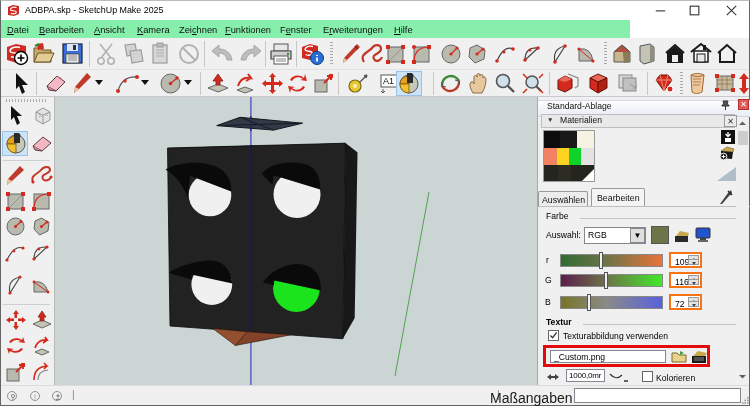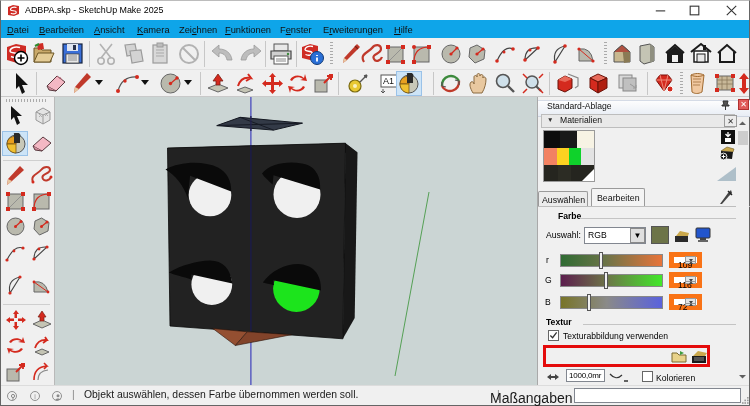--- a/index.html
+++ b/index.html
@@ -5,41 +5,41 @@
 * { margin:0; padding:0; box-sizing:border-box; }
 html,body { width:750px; height:406px; overflow:hidden; }
 body { font-family:"Liberation Sans", sans-serif; position:relative; background:#fff; }
 #win { position:absolute; left:0; top:0; width:750px; height:406px; border:1px solid #656565; border-top:1px solid #bcbcbc; }
 .abs { position:absolute; }
 
 #titlebar { left:1px; top:1px; width:748px; height:19px; background:#fff; }
 #title { left:25px; top:5px; font-size:8.9px; color:#000; }
 .winbtn { top:5px; width:11px; height:11px; color:#333; }
 
-#menubar { left:1px; top:20px; width:748px; height:18px; background:#0ea5e9; font-size:9.3px; color:#111; }
+#menubar { left:1px; top:20px; width:629px; height:18px; background:#86efac; font-size:9.3px; color:#111; }
 #menubar span { position:absolute; top:5px; }
 #menubar u { text-decoration:underline; }
 
 #tb1 { left:1px; top:38px; width:748px; height:32px; background:#f0f0f0; border-bottom:1px solid #e2e2e2; }
 #tb2 { left:1px; top:70px; width:748px; height:27px; background:#f0f0f0; border-bottom:1px solid #c9c9c9; }
 .ti { position:absolute; }
 .vsep { position:absolute; width:1px; background:#c7c7c7; }
 .grip { position:absolute; width:3px; background:repeating-linear-gradient(#aaa 0 1px, transparent 1px 3px); }
 
 #leftbar { left:1px; top:97px; width:54px; height:288px; background:#f0f0f0; border-right:1px solid #b9b9b9; }
 .lsel { position:absolute; left:2px; width:26px; height:25px; background:#cde4f7; border:1px solid #9ac2e8; }
 .hsep { position:absolute; left:3px; width:47px; height:1px; background:#cfcfcf; }
 #canvas { left:55px; top:97px; width:482px; height:288px; background:#cbd5d4; }
 
 #rpanel { left:537px; top:97px; width:212px; height:288px; background:#f0f0f0; border-left:1px solid #a9a9a9; font-size:8.6px; }
 #trayhdr { left:0; top:3px; width:212px; height:17px; background:linear-gradient(#fdfdfd,#e8edf5); border-top:1px solid #d5dbe6; border-bottom:1px solid #cdd4e0; }
 #mathdr { left:3px; top:17px; width:194px; height:14px; background:#e9e9e9; border:1px solid #bdbdbd; }
 .inp { position:absolute; background:#fff; border:1px solid #828790; }
 .tab { position:absolute; font-size:8.8px; color:#111; border:1px solid #9a9a9a; border-bottom:none; background:#ececec; border-radius:2px 2px 0 0; }
-.spin { position:absolute; width:33px; height:16px; background:#fff; border:5px solid #f97316; font-size:8.6px; }
+.spin { position:absolute; width:33px; height:16px; background:#fff; border:2px solid #f97316; font-size:8.6px; }
 .spinbtn { position:absolute; right:1px; width:11px; height:6px; background:#e3e3e3; border:1px solid #9a9a9a; }
 .spinbtn:after { content:""; position:absolute; left:3px; width:0; height:0; border-left:2.5px solid transparent; border-right:2.5px solid transparent; }
 .spinup:after { top:1.5px; border-bottom:3px solid #444; }
 .spindn:after { top:1.5px; border-top:3px solid #444; }
 
 #statusbar { left:1px; top:385px; width:748px; height:20px; background:#f0f0f0; border-top:1px solid #dcdcdc; font-size:10.4px; color:#1a1a1a; }
 .stc { position:absolute; top:5px; width:10px; height:10px; border:1px solid #909090; border-radius:50%; color:#909090; font-size:7px; text-align:center; line-height:9px; }
 </style>
 </head>
 <body>
@@ -139,21 +139,21 @@
     </div>
   <div class="tab" style="left:53px;top:91px;width:54px;height:18px;background:#f4f4f4">
       <span style="position:absolute;left:5px;top:4px">Bearbeiten</span>
     </div>
   <div class="abs" style="left:0;top:109px;width:212px;height:1px;background:#bdbdbd"></div>
   <svg class="abs" style="left:181px;top:92px" width="14" height="16" viewBox="0 0 14 16">
       <path d="M1 15 L9 4 L12 1 L13 4 L10 7 L3 15 Z" fill="#444"></path>
       <path d="M9 2 L13 6" stroke="#222" stroke-width="1.5"></path>
     </svg>
 
-  <div class="abs" style="left:20px;top:114px;font-weight:bold;color:#000">Farbe</div>
+  <div class="abs" style="left:8px;top:114px;font-weight:normal;color:#000">Farbe</div>
   <div class="abs" style="left:42px;top:121px;width:162px;height:1px;background:#c4c4c4"></div>
   <div class="abs" style="left:8px;top:133px;">Auswahl:</div>
   <div class="inp abs" style="left:46px;top:130px;width:62px;height:17px"></div>
   <div class="abs" style="left:50px;top:133px;">RGB</div>
   <div class="abs" style="left:92px;top:131px;width:15px;height:15px;background:#dfdfdf;border:1px solid #8a8a8a;font-size:8px;text-align:center;line-height:14px">▼</div>
   <div class="abs" style="left:113px;top:129px;width:18px;height:18px;background:#6d7448;border:1px solid #555"></div>
   <svg class="abs" style="left:136px;top:130px" width="16" height="16" viewBox="0 0 16 16">
       <rect x="1" y="9" width="13" height="6" fill="#2a2a2a"></rect>
       <path d="M2 9 L6 4 L15 6 L14 9 Z" fill="#caa84c"></path>
     </svg>
@@ -190,20 +190,21 @@
 
   <div class="abs" style="left:8px;top:220px;font-weight:bold;color:#000">Textur</div>
   <div class="abs" style="left:45px;top:227px;width:159px;height:1px;background:#c4c4c4"></div>
   <div class="abs" style="left:10px;top:233px;width:11px;height:11px;background:#fff;border:1px solid #666"></div>
   <svg class="abs" style="left:11px;top:234px" width="9" height="9" viewBox="0 0 10 10">
       <path d="M1.5 5 L4 7.5 L8.5 1.5" stroke="#333" stroke-width="1.4" fill="none"></path>
     </svg>
   <div class="abs" style="left:25px;top:234px;">Texturabbildung verwenden</div>
 
   <div class="abs" style="left:5px;top:248px;width:167px;height:22px;border:3px solid #e40b0b"></div>
+  <input class="inp" style="left: 12px; top: 253px; width: 116px; height: 13px; font-size: 8.6px; padding-left: 3px;" value="_Custom.png" readonly="">
   <svg class="abs" style="left:133px;top:253px" width="16" height="13" viewBox="0 0 16 13">
       <path d="M1 12 L1 3 L6 3 L8 5 L15 5 L15 12 Z" fill="#e8d28a" stroke="#7a6a30" stroke-width="1"></path>
       <path d="M9 1 L13 3 L9 5" fill="#3f9e3f"></path>
     </svg>
   <svg class="abs" style="left:152px;top:251px" width="18" height="17" viewBox="0 0 18 17">
       <rect x="2" y="8" width="14" height="7" fill="#1a1a1a"></rect>
       <path d="M3 8 L8 3 L17 5 L15 8 Z" fill="#caa84c"></path>
       <path d="M4 10 h10 M4 12 h10" stroke="#888" stroke-width="1"></path>
     </svg>
 
@@ -241,21 +242,20 @@
       </svg>
     </div>
   <div class="stc" style="left:29px">i</div>
   <div class="stc" style="left:51px">
       <svg width="8" height="8" viewBox="0 0 8 8" style="position:absolute;left:0.5px;top:0.5px">
         <circle cx="4" cy="2.7" r="1.5" fill="#8a8a8a"></circle>
         <path d="M1.3 7 C1.6 5 6.4 5 6.7 7 Z" fill="#8a8a8a"></path>
       </svg>
     </div>
   <div class="abs" style="left:71px;top:3px;color:#888">|</div>
-  <div class="abs" style="left:83px;top:3px">Objekt auswählen, dessen Farbe übernommen werden soll.</div>
   <div class="abs" style="left:496px;top:3px;color:#888">|</div>
   <div class="abs" style="left:489px;top:4px;font-size:14px">Maßangaben</div>
   <input class="inp" style="left: 573px; top: 2px; width: 167px; height: 15px;" readonly="">
   <svg class="abs" style="left:741px;top:11px" width="7" height="7" viewBox="0 0 7 7">
       <g fill="#9a9a9a">
         <rect x="5" y="0" width="1.6" height="1.6"></rect>
         <rect x="5" y="2.6" width="1.6" height="1.6"></rect>
         <rect x="2.4" y="2.6" width="1.6" height="1.6"></rect>
         <rect x="5" y="5.2" width="1.6" height="1.6"></rect>
         <rect x="2.4" y="5.2" width="1.6" height="1.6"></rect>

